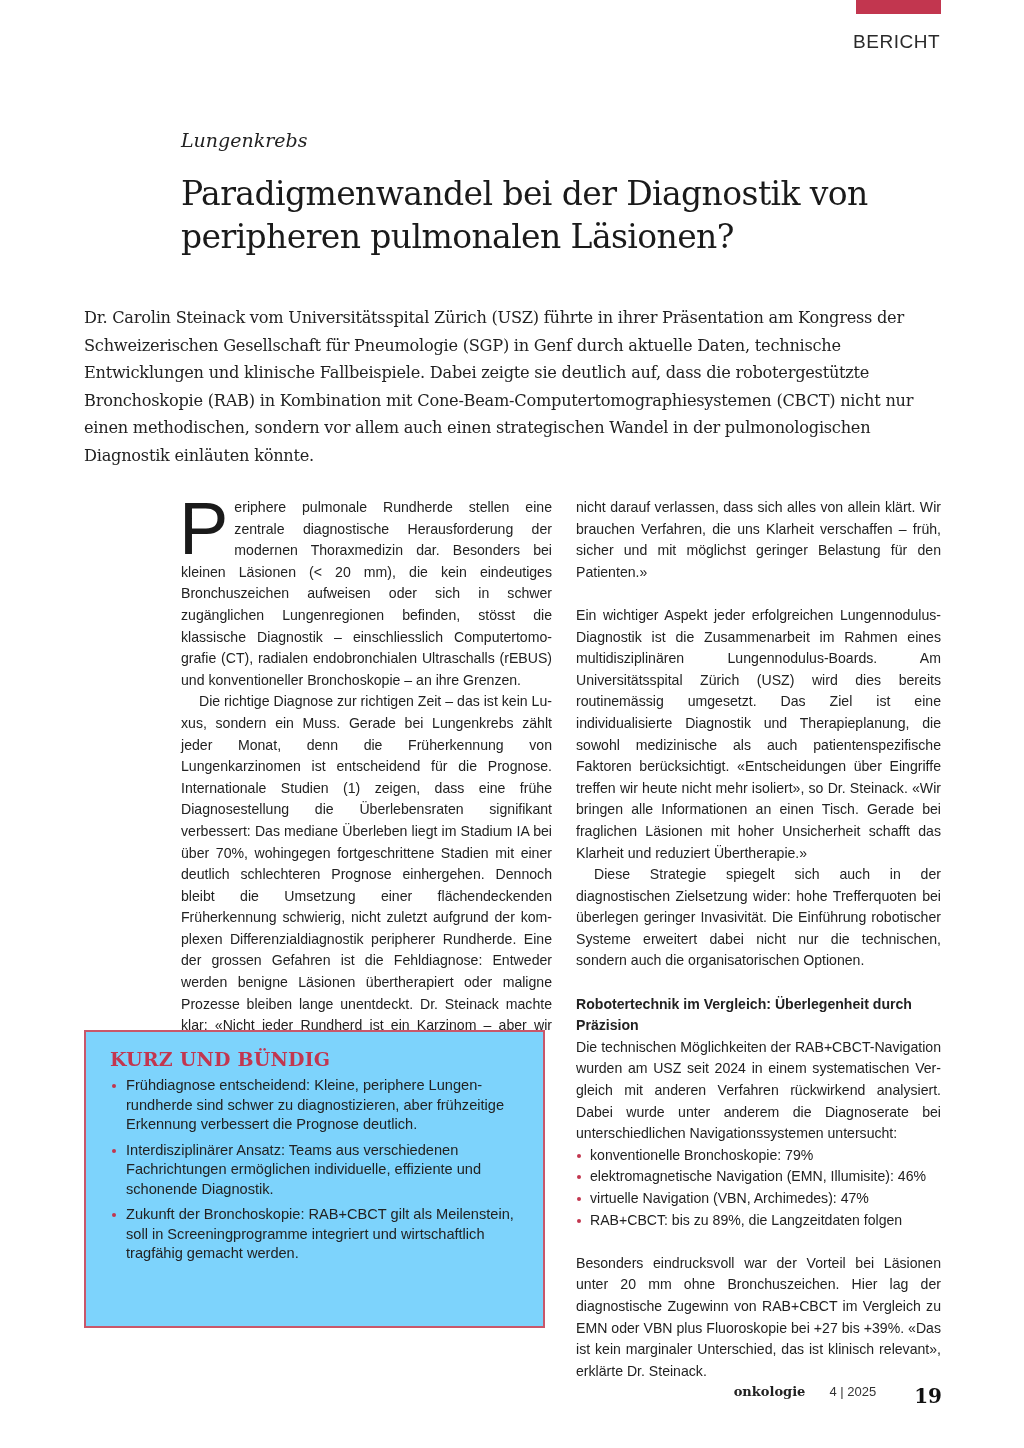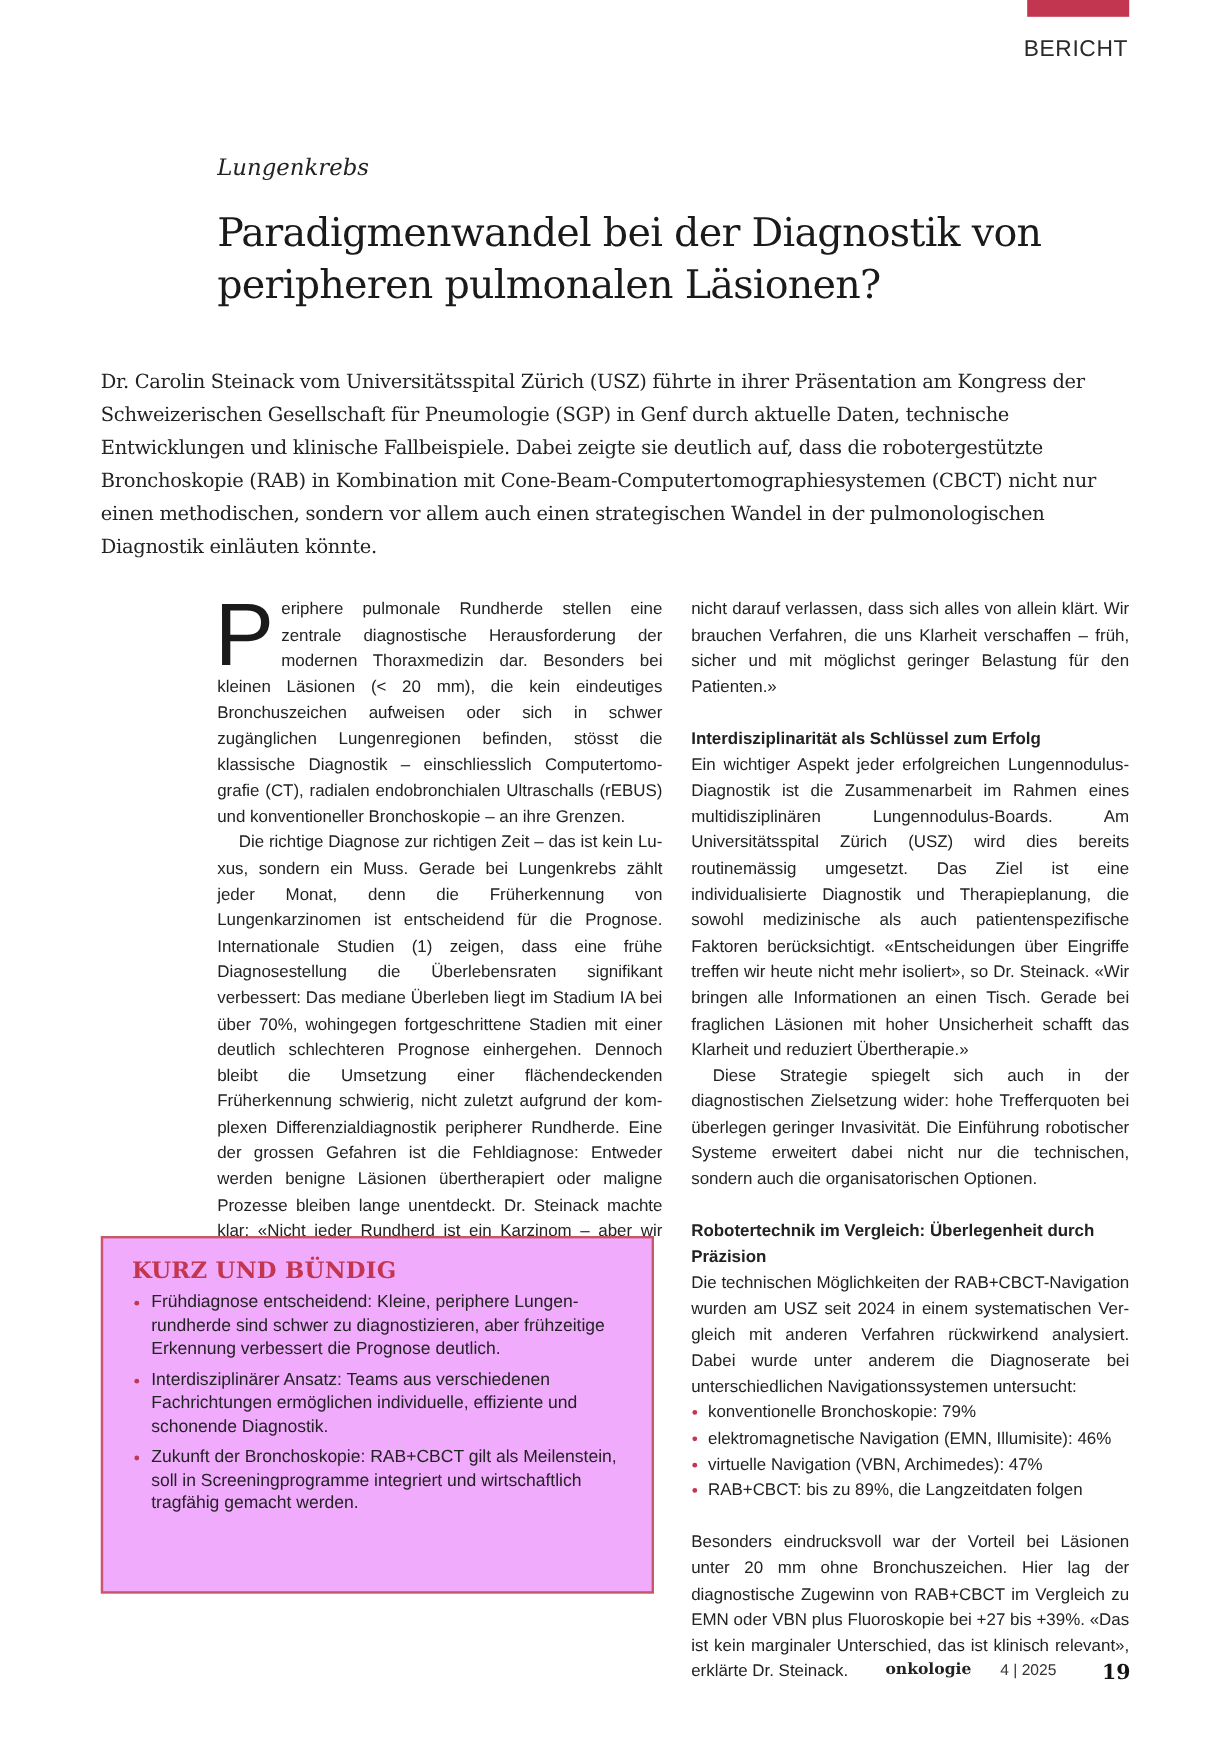--- a/index.html
+++ b/index.html
@@ -42,38 +42,38 @@
     }
     .subhead { font-weight: bold; margin: 0; text-align: left; }
     .gap { height: 21.6px; }
     ul.bullets { list-style: none; margin: 0; padding: 0; }
     ul.bullets li { position: relative; padding-left: 14px; text-align: left; }
     ul.bullets li::before {
       content: ""; position: absolute; left: 1px; top: 9px; width: 4px; height: 4px; border-radius: 50%; background: #c2364f;
     }
     .box {
       position: absolute; left: 84px; top: 1030px; width: 461px; height: 298px;
-      background: #f0abfc; border: 2px solid #c9576a; box-sizing: border-box;
+      background: #7dd3fc; border: 2px solid #c9576a; box-sizing: border-box;
       padding: 16px 24px 0 24px;
     }
     .box-title {
       font-family: "DejaVu Serif", serif; font-weight: bold; font-size: 19px; color: #c2364f; margin: 0 0 6px 0;
       letter-spacing: 0.2px;
     }
     .box ul { list-style: none; margin: 0; padding: 0; }
     .box li {
       position: relative; padding-left: 16px; font-size: 14.6px; line-height: 19.5px; margin-bottom: 6px; color: #222;
     }
     .box li::before {
       content: ""; position: absolute; left: 2px; top: 8px; width: 4px; height: 4px; border-radius: 50%; background: #c2364f;
     }
     .footer { position: absolute; right: 82px; top: 1384px; display: flex; align-items: flex-start; gap: 24px; }
     .journal { font-family: "DejaVu Serif", serif; font-weight: bold; font-size: 13px; color: #222; }
     .issue { font-size: 13px; color: #333; }
-    .pagenum { font-family: "DejaVu Serif", serif; font-weight: bold; font-size: 17px; margin-left: 14px; color: #111; }
+    .pagenum { font-family: "DejaVu Serif", serif; font-weight: bold; font-size: 20px; margin-left: 14px; color: #111; }
   </style>
 </head>
 <body>
 
 <div class="top-bar"></div>
 <div class="section-label">BERICHT</div>
 
 <div class="kicker">Lungenkrebs</div>
 <h1 class="headline">Paradigmenwandel bei der Diagnostik von peripheren pulmonalen Läsionen?</h1>
 
@@ -82,21 +82,20 @@
 <div class="col col-left">
   <p>
     <span class="dropcap">P</span><span>eriphere pulmonale Rundherde stellen eine zentrale diagnostische Herausforderung der modernen Thorax­medizin dar. Besonders bei kleinen Läsionen (&lt; 20 mm), die kein eindeutiges Bronchuszeichen aufweisen oder sich in schwer zugänglichen Lungenregionen befinden, stösst die klassische Diagnostik – einschliesslich Computertomo­grafie (CT), radialen endobronchialen Ultraschalls (rEBUS) und konventioneller Bronchoskopie – an ihre Grenzen.</span>
   </p>
   <p class="indent">Die richtige Diagnose zur richtigen Zeit – das ist kein Lu­xus, sondern ein Muss. Gerade bei Lungenkrebs zählt jeder Monat, denn die Früherkennung von Lungenkarzinomen ist entscheidend für die Prognose. Internationale Studien (1) zeigen, dass eine frühe Diagnosestellung die Überlebens­raten signifikant verbessert: Das mediane Überleben liegt im Stadium IA bei über 70%, wohingegen fortgeschrittene Stadien mit einer deutlich schlechteren Prognose einherge­hen. Dennoch bleibt die Umsetzung einer flächendeckenden Früherkennung schwierig, nicht zuletzt aufgrund der kom­plexen Differenzialdiagnostik peripherer Rundherde. Eine der grossen Gefahren ist die Fehldiagnose: Entweder werden benigne Läsionen übertherapiert oder maligne Prozesse bleiben lange unentdeckt. Dr. Steinack machte klar: «Nicht jeder Rundherd ist ein Karzinom – aber wir dürfen uns auch</p>
 </div>
 
 <div class="col col-right">
   <p>nicht darauf verlassen, dass sich alles von allein klärt. Wir brauchen Verfahren, die uns Klarheit verschaffen – früh, sicher und mit möglichst geringer Belastung für den Patienten.»</p>
   <div class="gap"></div>
-  <p class="subhead">Interdisziplinarität als Schlüssel zum Erfolg</p>
   <p>Ein wichtiger Aspekt jeder erfolgreichen Lungennodulus-Diagnostik ist die Zusammenarbeit im Rahmen eines multi­disziplinären Lungennodulus-Boards. Am Universitätsspital Zürich (USZ) wird dies bereits routinemässig umgesetzt. Das Ziel ist eine individualisierte Diagnostik und Therapie­planung, die sowohl medizinische als auch patientenspezi­fische Faktoren berücksichtigt. «Entscheidungen über Ein­griffe treffen wir heute nicht mehr isoliert», so Dr. Steinack. «Wir bringen alle Informationen an einen Tisch. Gerade bei fraglichen Läsionen mit hoher Unsicherheit schafft das Klarheit und reduziert Übertherapie.»</p>
   <p class="indent">Diese Strategie spiegelt sich auch in der diagnostischen Zielsetzung wider: hohe Trefferquoten bei überlegen geringer Invasivität. Die Einführung robotischer Systeme erweitert dabei nicht nur die technischen, sondern auch die organisa­torischen Optionen.</p>
   <div class="gap"></div>
   <p class="subhead">Robotertechnik im Vergleich: Überlegenheit durch Präzision</p>
   <p>Die technischen Möglichkeiten der RAB+CBCT-Navigation wurden am USZ seit 2024 in einem systematischen Ver­gleich mit anderen Verfahren rückwirkend analysiert. Dabei wurde unter anderem die Diagnoserate bei unterschied­lichen Navigationssystemen untersucht:</p>
   <ul class="bullets">
     <li>konventionelle Bronchoskopie: 79%</li>
     <li>elektromagnetische Navigation (EMN, Illumisite): 46%</li>
     <li>virtuelle Navigation (VBN, Archimedes): 47%</li>
     <li>RAB+CBCT: bis zu 89%, die Langzeitdaten folgen</li>

